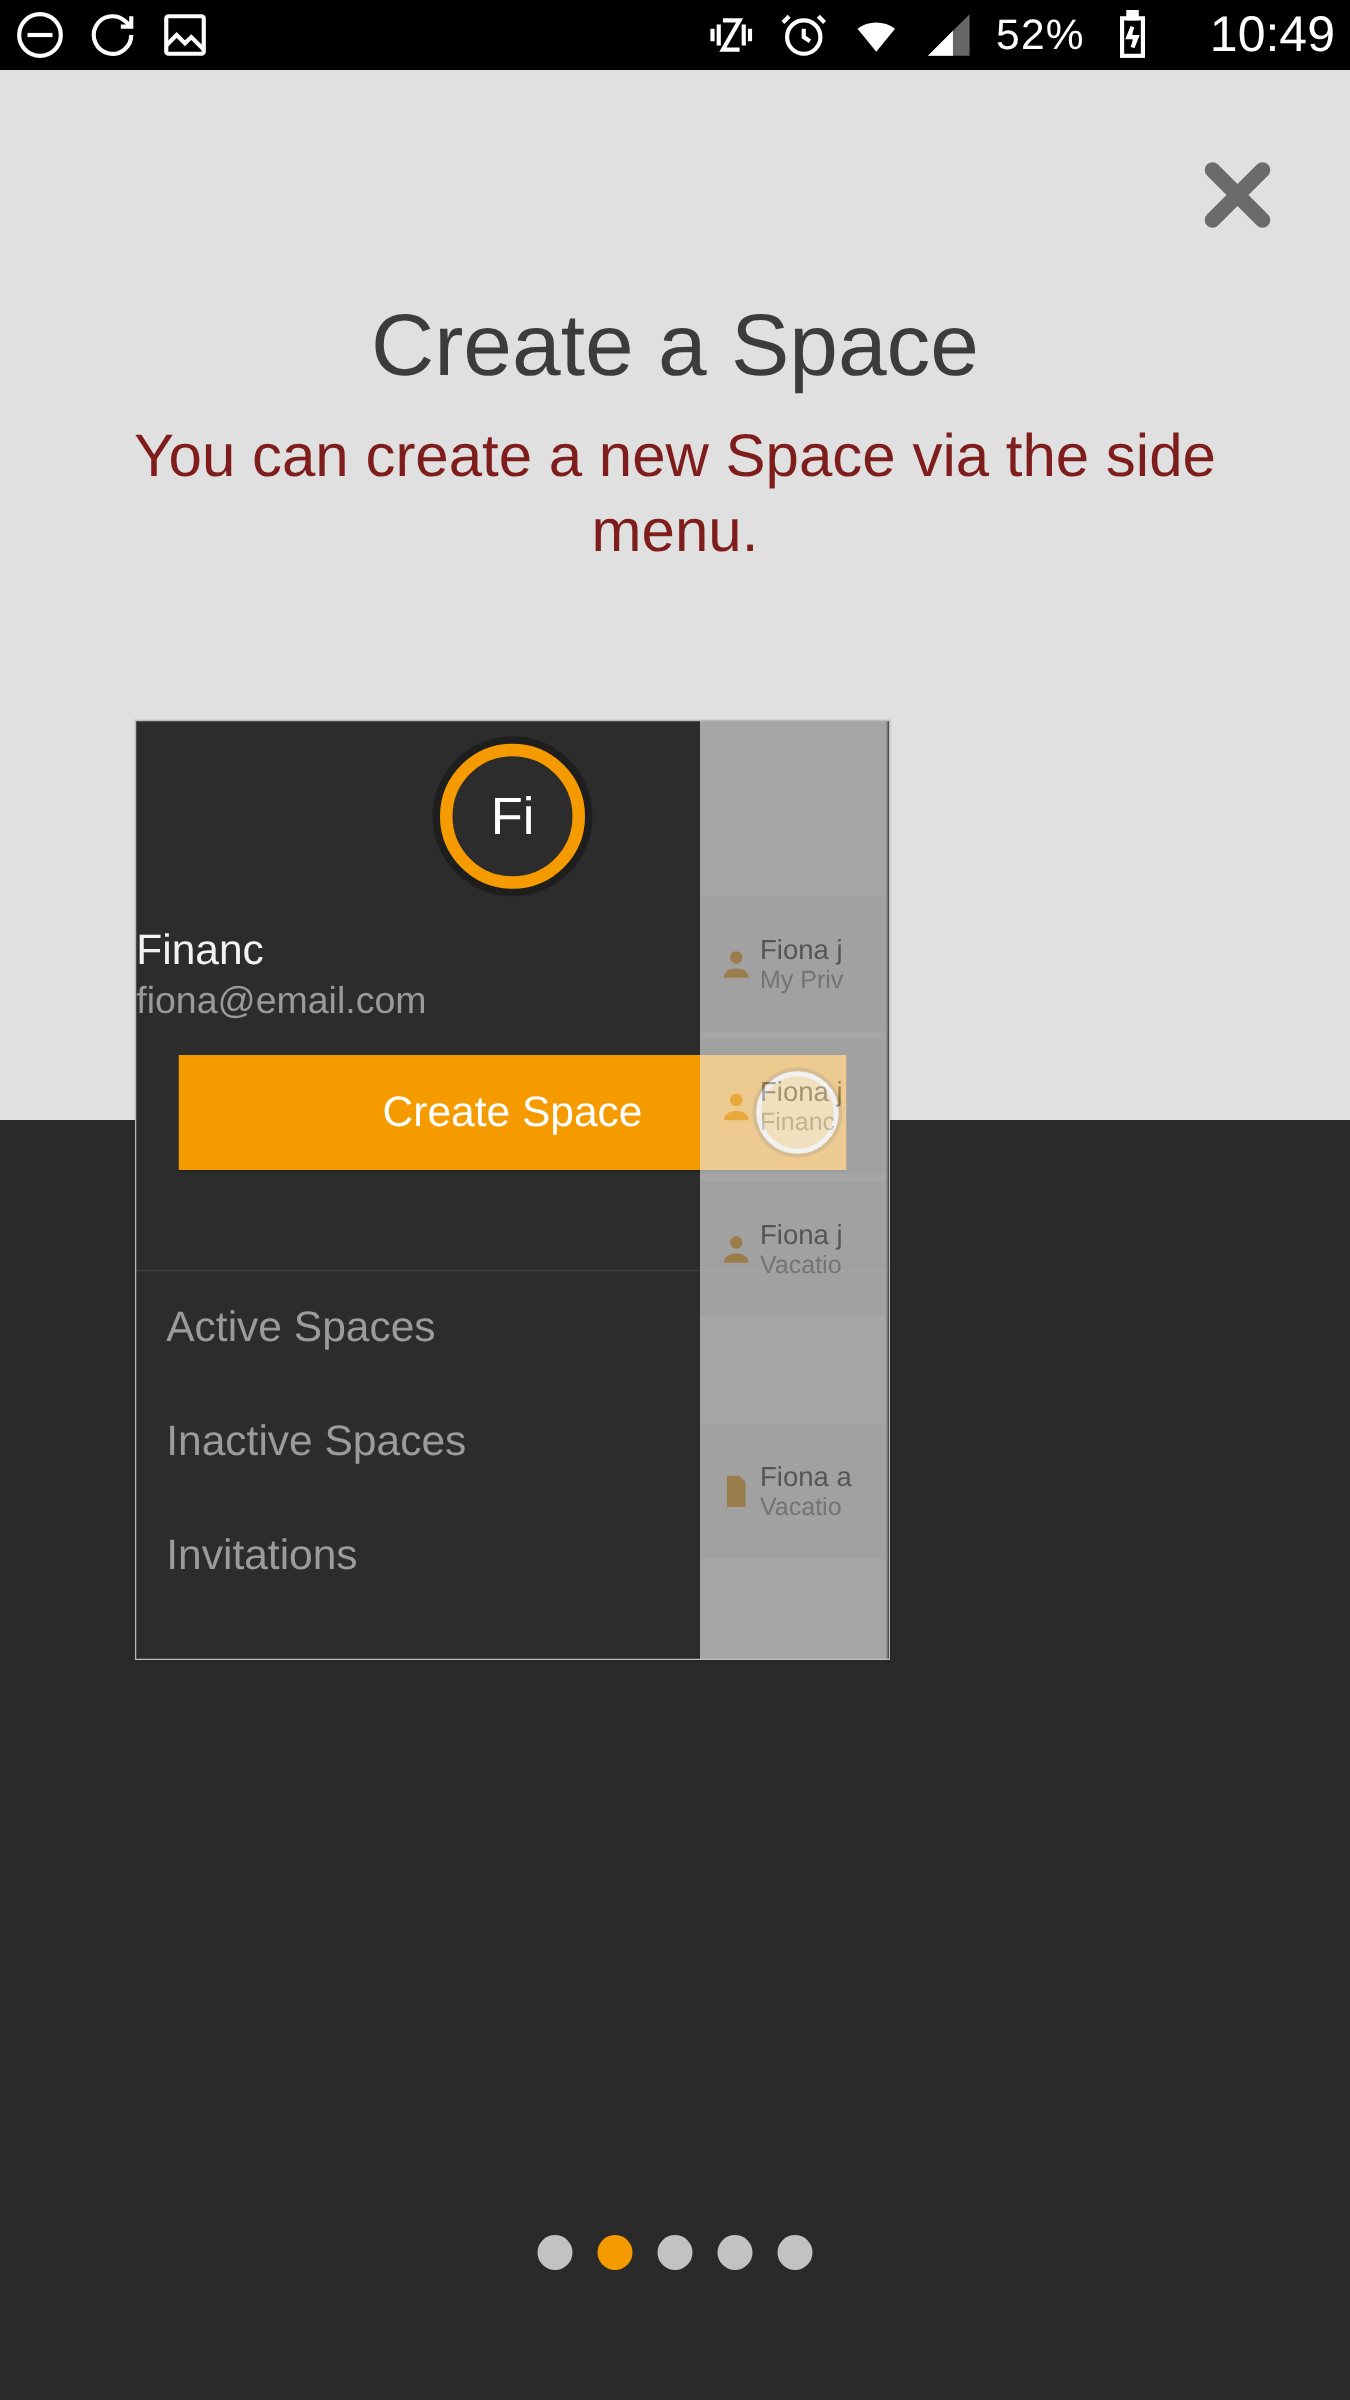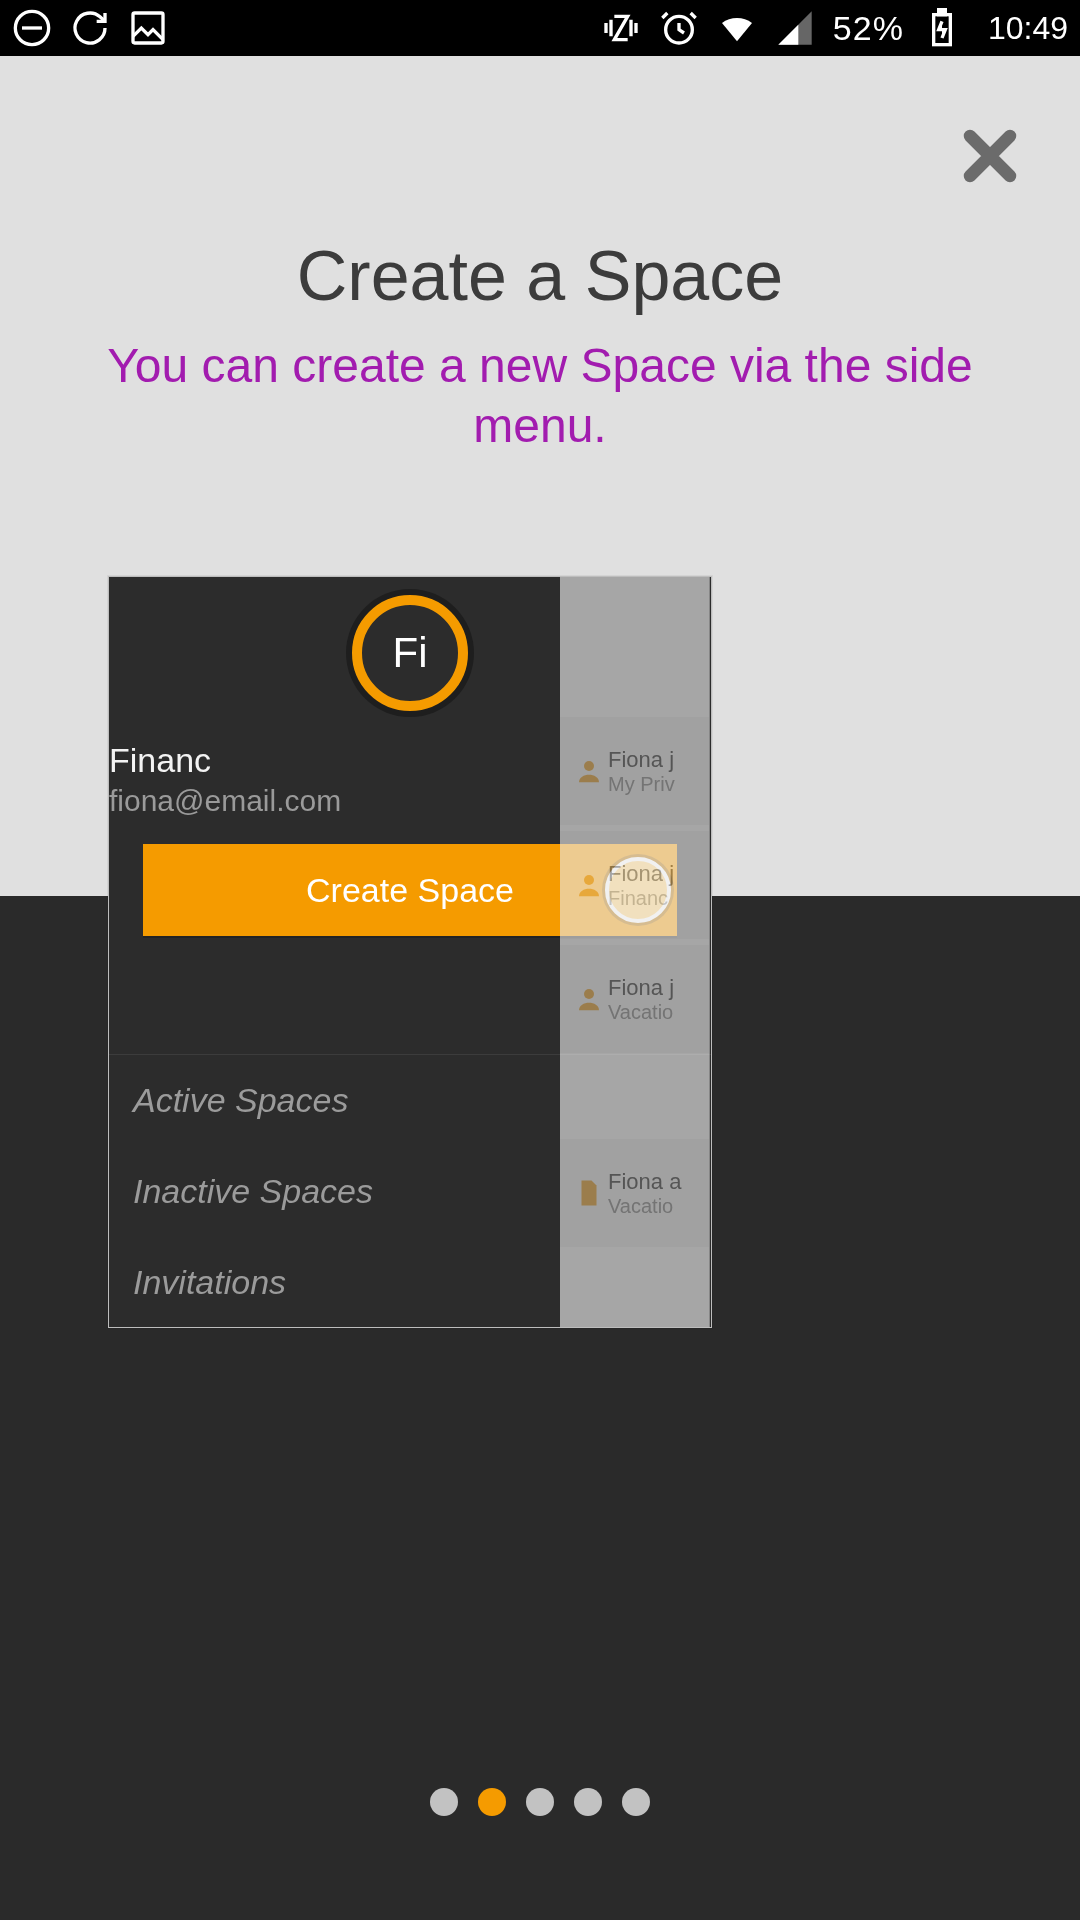--- a/index.html
+++ b/index.html
@@ -9,39 +9,39 @@
   .status-bar {
     height: 56px; background: #000; color: #fff;
     display: flex; align-items: center; padding: 0 12px;
     font-size: 34px;
   }
   .status-left, .status-right { display: flex; align-items: center; gap: 18px; text-align: center; }
   .status-spacer { flex: 1; }
   .status-bar .ico { width: 40px; height: 40px; display: inline-flex; align-items: center; justify-content: center; }
   .status-bar svg { width: 100%; height: 100%; }
   .batt-txt { font-size: 34px; letter-spacing: 1px; }
-  .clock { font-size: 32px; font-weight: 400; margin-left: 8px; }
+  .clock { font-size: 40px; font-weight: 400; margin-left: 24px; }
 
   
   .top-area {
     background: #e0e0e0;
     height: 840px;
     position: relative;
   }
   .close-btn {
     position: absolute; top: 70px; right: 60px;
     color: #6b6b6b; width: 60px; height: 60px; cursor: pointer;
   }
   .title {
     position: absolute; top: 180px; left: 0; right: 0;
     text-align: center; font-size: 70px; color: #3c3c3c; font-weight: 400;
   }
   .subtitle {
     position: absolute; top: 280px; left: 40px; right: 40px;
-    text-align: center; font-size: 48px; color: #a21caf; line-height: 1.25; font-weight: 300;
+    text-align: center; font-size: 48px; color: #7f1d1d; line-height: 1.25; font-weight: 300;
   }
 
   
   .bottom-area {
     background: #2a2a2a;
     height: calc(1920px - 56px - 840px);
     position: relative;
   }
 
   
@@ -78,21 +78,21 @@
     color: #fff; font-size: 34px; position: relative;
     box-shadow: 0 2px 0 rgba(0,0,0,.2);
   }
   .touch-circle {
     position: absolute; right: 6px; top: 50%; transform: translateY(-50%);
     width: 66px; height: 66px; border-radius: 50%;
     background: #ffd37a; border: 4px solid #fff;
     box-shadow: 0 0 0 3px rgba(0,0,0,.25);
   }
 
-  .menu-list { margin-top: 90px; border-top: 1px solid rgba(255,255,255,.08); font-style: italic; }
+  .menu-list { margin-top: 52px; border-top: 1px solid rgba(255,255,255,.08); }
   .menu-item { color: #9b9b9b; font-size: 34px; padding: 26px 24px; font-weight: 300; }
 
   
   .mock-right {
     position: absolute;
     top: 520px; left: calc(108px + 452px);
     width: 150px; height: 752px;
     background: #f2f2f2;
     border: 1px solid #bdbdbd; border-left: none;
     overflow: hidden;

